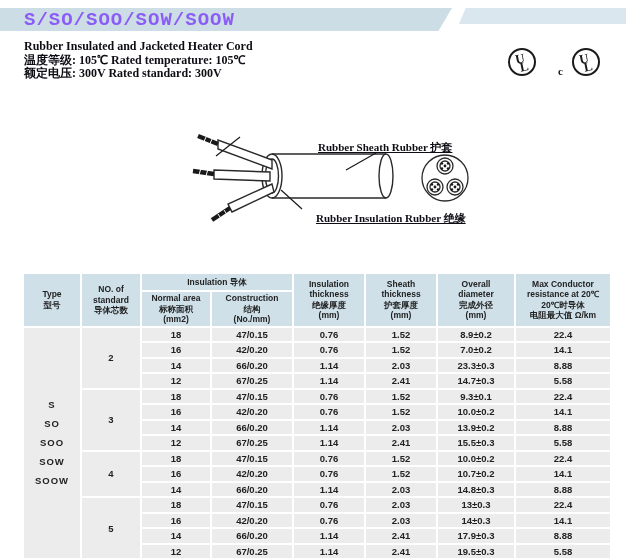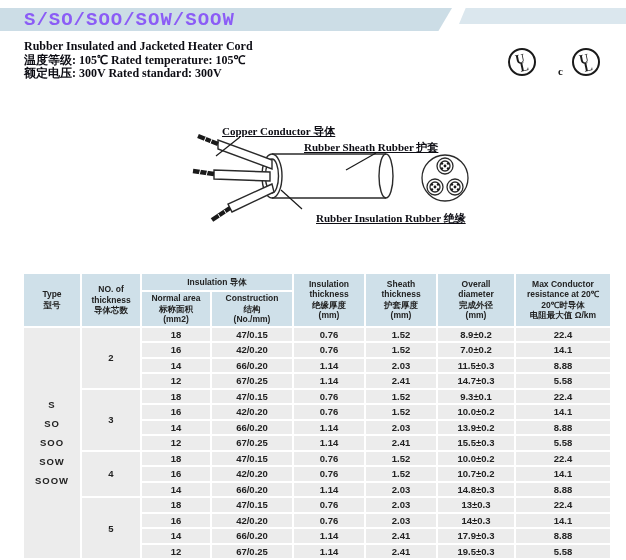--- a/index.html
+++ b/index.html
@@ -19,21 +19,21 @@
         font-weight:bold;font-size:12px;line-height:13.5px;color:#0d0d14;}
 
   
   .ul-marks{position:absolute;left:500px;top:42px;}
 
   
   .diagram{position:absolute;left:140px;top:116px;width:350px;height:125px;}
   .dlabel{position:absolute;font-family:"Liberation Serif",serif;font-weight:bold;
           font-size:11px;color:#0d0d14;text-decoration:underline;white-space:nowrap;}
   .dlabel.copper{left:82px;top:8px;}
-  .dlabel.sheath{left:164px;top:24px;}
+  .dlabel.sheath{left:178px;top:24px;}
   .dlabel.insul{left:135px;top:95px;margin-left:41px;}
 
   
   table.spec{position:absolute;left:22px;top:272px;width:590px;border-collapse:separate;
              border-spacing:2px;table-layout:fixed;background:#fff;}
   table.spec th{background:#cfe0e9;font-weight:bold;color:#222;font-size:8.5px;
                 line-height:10.5px;text-align:center;vertical-align:middle;
                 white-space:pre-line;padding:1px 0;}
   table.spec thead tr.top th{height:14px;}
   table.spec td{background:#ececec;font-weight:bold;color:#222;font-size:9.5px;
@@ -128,42 +128,41 @@
           <circle cx="312" cy="73.5" r="1.2"></circle>
           <circle cx="318" cy="73.5" r="1.2"></circle>
       </g>
 
       <g stroke="#1a1a1a" stroke-width="1.2">
         <line x1="100" y1="21" x2="76" y2="40"></line>
         <line x1="236" y1="37" x2="206" y2="54"></line>
         <line x1="162" y1="93" x2="141" y2="74"></line>
       </g>
     </svg>
-    <div class="dlabel copper">Copper Conductor 导体</div>
     <div class="dlabel sheath">Rubber Sheath Rubber 护套</div>
     <div class="dlabel insul">Rubber Insulation Rubber 绝缘</div>
   </div>
 
   <table class="spec">
     <colgroup>
       <col style="width:56px">
         <col style="width:58px">
         <col style="width:68px">
         <col style="width:80px">
       <col style="width:70px">
         <col style="width:70px">
         <col style="width:76px">
         <col style="width:94px">
     </colgroup>
     <thead>
       <tr class="top">
         <th rowspan="2">Type
 型号</th>
         <th rowspan="2">NO. of
-thickness
+standard
 导体芯数</th>
         <th colspan="2">Insulation 导体</th>
         <th rowspan="2">Insulation
 thickness
 绝缘厚度
 (mm)</th>
         <th rowspan="2">Sheath
 thickness
 护套厚度
 (mm)</th>
@@ -206,21 +205,21 @@
           <td>0.76</td>
           <td>1.52</td>
           <td>7.0±0.2</td>
           <td>14.1</td>
         </tr>
         <tr>
           <td>14</td>
           <td>66/0.20</td>
           <td>1.14</td>
           <td>2.03</td>
-          <td>11.5±0.3</td>
+          <td>23.3±0.3</td>
           <td>8.88</td>
         </tr>
         <tr>
           <td>12</td>
           <td>67/0.25</td>
           <td>1.14</td>
           <td>2.41</td>
           <td>14.7±0.3</td>
           <td>5.58</td>
         </tr>

